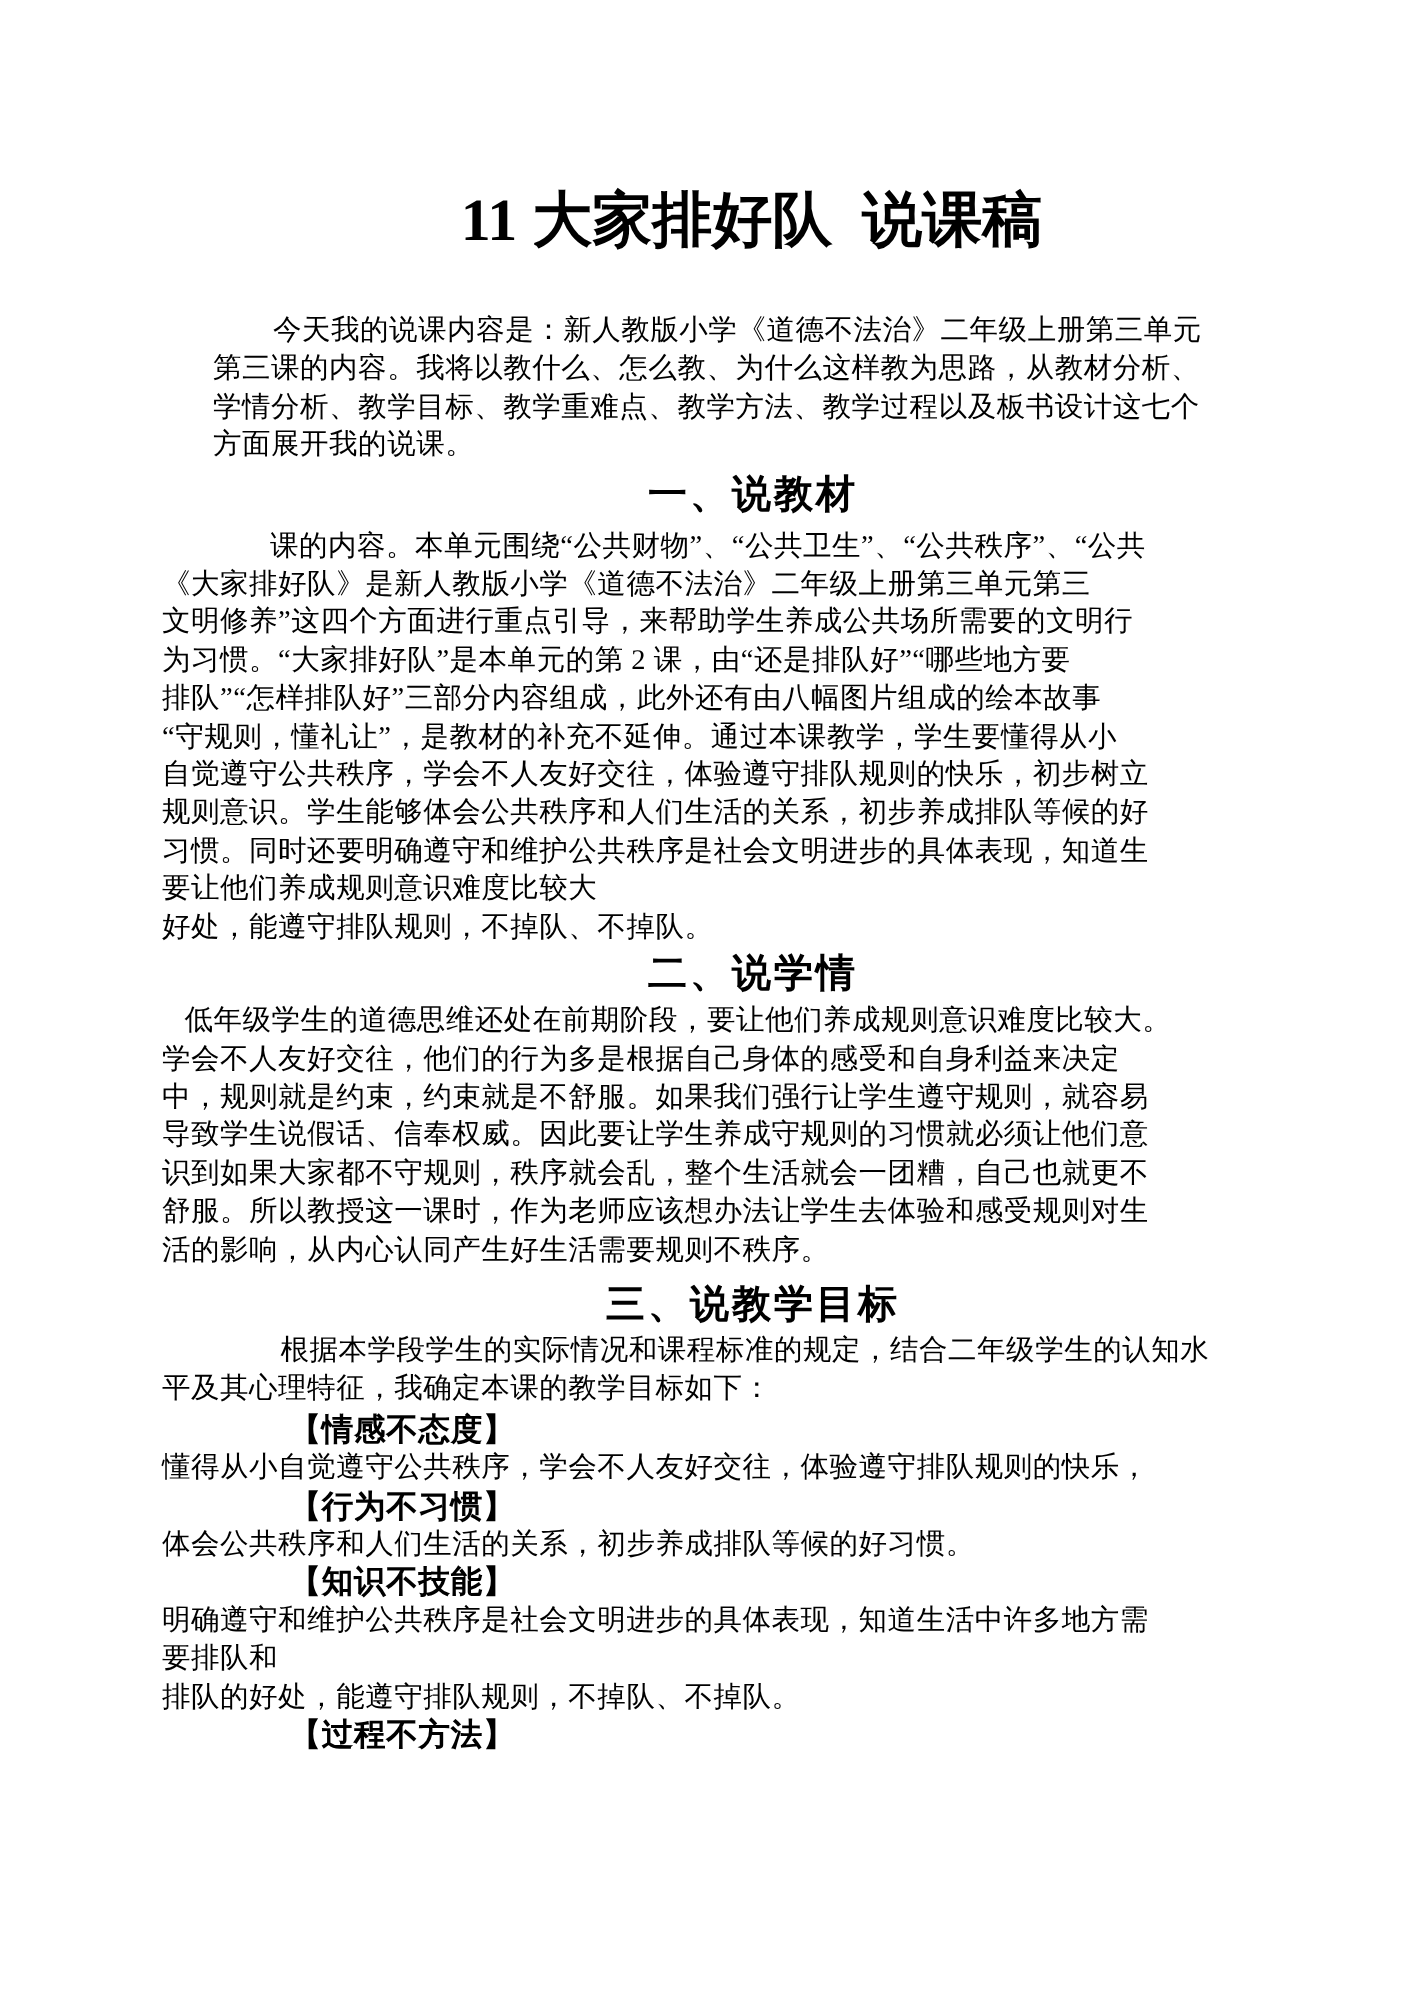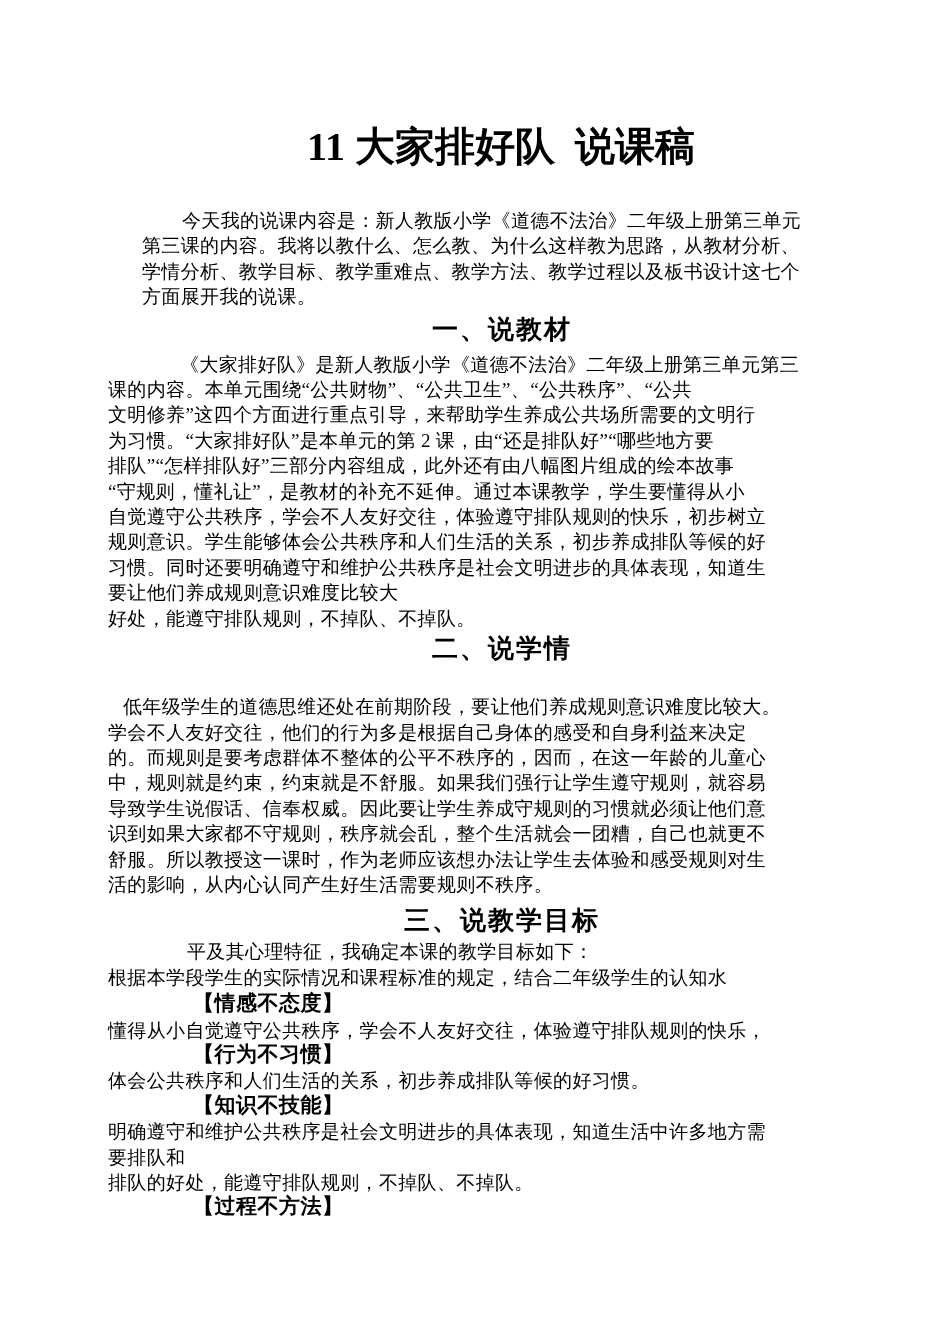--- a/index.html
+++ b/index.html
@@ -35,33 +35,33 @@
     font-family:"Liberation Sans","DejaVu Sans",sans-serif;
     font-weight:bold;
     font-size:26px;
     line-height:30px;
     letter-spacing:2px;
     text-indent:82px;
     white-space:pre;
     text-align:center;
   }
   .goal-heading {
-    font-family:Liberation Mono, monospace;
+    font-family:Liberation Sans, sans-serif;
     font-weight:bold;
     font-size:21px;
     line-height:25.4px;
     letter-spacing:0.5px;
     text-indent:85px;
     white-space:pre;
   }
   #p1 { margin-top:38px; margin-left:34px; }
   #h1 { margin-top:4px; }
   #p2 { margin-top:8px; }
   #h2 { margin-top:2px; }
-  #p3 { margin-top:31px;font-family:Liberation Serif, serif; }
+  #p3 { margin-top:5px;font-family:Liberation Serif, serif; }
   #h3 { margin-top:8px; }
   #p4 { margin-top:4px; }
   #goals { margin-top:2px; }
   #p1 .line:first-child { text-indent:40px; }
   #p2 .line:first-child { text-indent:72px; }
   #p3 .line:first-child { text-indent:15px; }
   #p4 .line:first-child { text-indent:79px; }
   #g1 .line:nth-child(2) { text-indent:20px; }
 </style>
 </head>
@@ -76,51 +76,50 @@
     <div class="para" id="p1">
         <div class="line">今天我的说课内容是：新人教版小学《道德不法治》二年级上册第三单元</div>
         <div class="line">第三课的内容。我将以教什么、怎么教、为什么这样教为思路，从教材分析、</div>
         <div class="line">学情分析、教学目标、教学重难点、教学方法、教学过程以及板书设计这七个</div>
         <div class="line">方面展开我的说课。</div>
       </div>
 
     <div class="heading" id="h1">一、说教材</div>
 
     <div class="para" id="p2">
+        <div class="line">课的内容。本单元围绕“公共财物”、“公共卫生”、“公共秩序”、“公共</div>
         <div class="line">《大家排好队》是新人教版小学《道德不法治》二年级上册第三单元第三</div>
-        <div class="line">课的内容。本单元围绕“公共财物”、“公共卫生”、“公共秩序”、“公共</div>
         <div class="line">文明修养”这四个方面进行重点引导，来帮助学生养成公共场所需要的文明行</div>
         <div class="line">为习惯。“大家排好队”是本单元的第 2 课，由“还是排队好”“哪些地方要</div>
         <div class="line">排队”“怎样排队好”三部分内容组成，此外还有由八幅图片组成的绘本故事</div>
         <div class="line">“守规则，懂礼让”，是教材的补充不延伸。通过本课教学，学生要懂得从小</div>
         <div class="line">自觉遵守公共秩序，学会不人友好交往，体验遵守排队规则的快乐，初步树立</div>
         <div class="line">规则意识。学生能够体会公共秩序和人们生活的关系，初步养成排队等候的好</div>
         <div class="line">习惯。同时还要明确遵守和维护公共秩序是社会文明进步的具体表现，知道生</div>
         <div class="line">要让他们养成规则意识难度比较大</div>
         <div class="line">好处，能遵守排队规则，不掉队、不掉队。</div>
       </div>
 
     <div class="heading" id="h2">二、说学情</div>
 
     <div class="para" id="p3">
         <div class="line">低年级学生的道德思维还处在前期阶段，要让他们养成规则意识难度比较大。</div>
         <div class="line">学会不人友好交往，他们的行为多是根据自己身体的感受和自身利益来决定</div>
-        <div class="line">的。而规则是要考虑群体不整体的公平不秩序的，因而，在这一年龄的儿童心</div>
         <div class="line">中，规则就是约束，约束就是不舒服。如果我们强行让学生遵守规则，就容易</div>
         <div class="line">导致学生说假话、信奉权威。因此要让学生养成守规则的习惯就必须让他们意</div>
         <div class="line">识到如果大家都不守规则，秩序就会乱，整个生活就会一团糟，自己也就更不</div>
         <div class="line">舒服。所以教授这一课时，作为老师应该想办法让学生去体验和感受规则对生</div>
         <div class="line">活的影响，从内心认同产生好生活需要规则不秩序。</div>
       </div>
 
     <div class="heading" id="h3">三、说教学目标</div>
 
     <div class="para" id="p4">
+        <div class="line">根据本学段学生的实际情况和课程标准的规定，结合二年级学生的认知水</div>
         <div class="line">平及其心理特征，我确定本课的教学目标如下：</div>
-        <div class="line">根据本学段学生的实际情况和课程标准的规定，结合二年级学生的认知水</div>
       </div>
 
     <div id="goals">
 
       <div class="goal-heading">【情感不态度】</div>
 
       <div class="para" id="g1">
           <div class="line">懂得从小自觉遵守公共秩序，学会不人友好交往，体验遵守排队规则的快乐，</div>
         </div>
 

